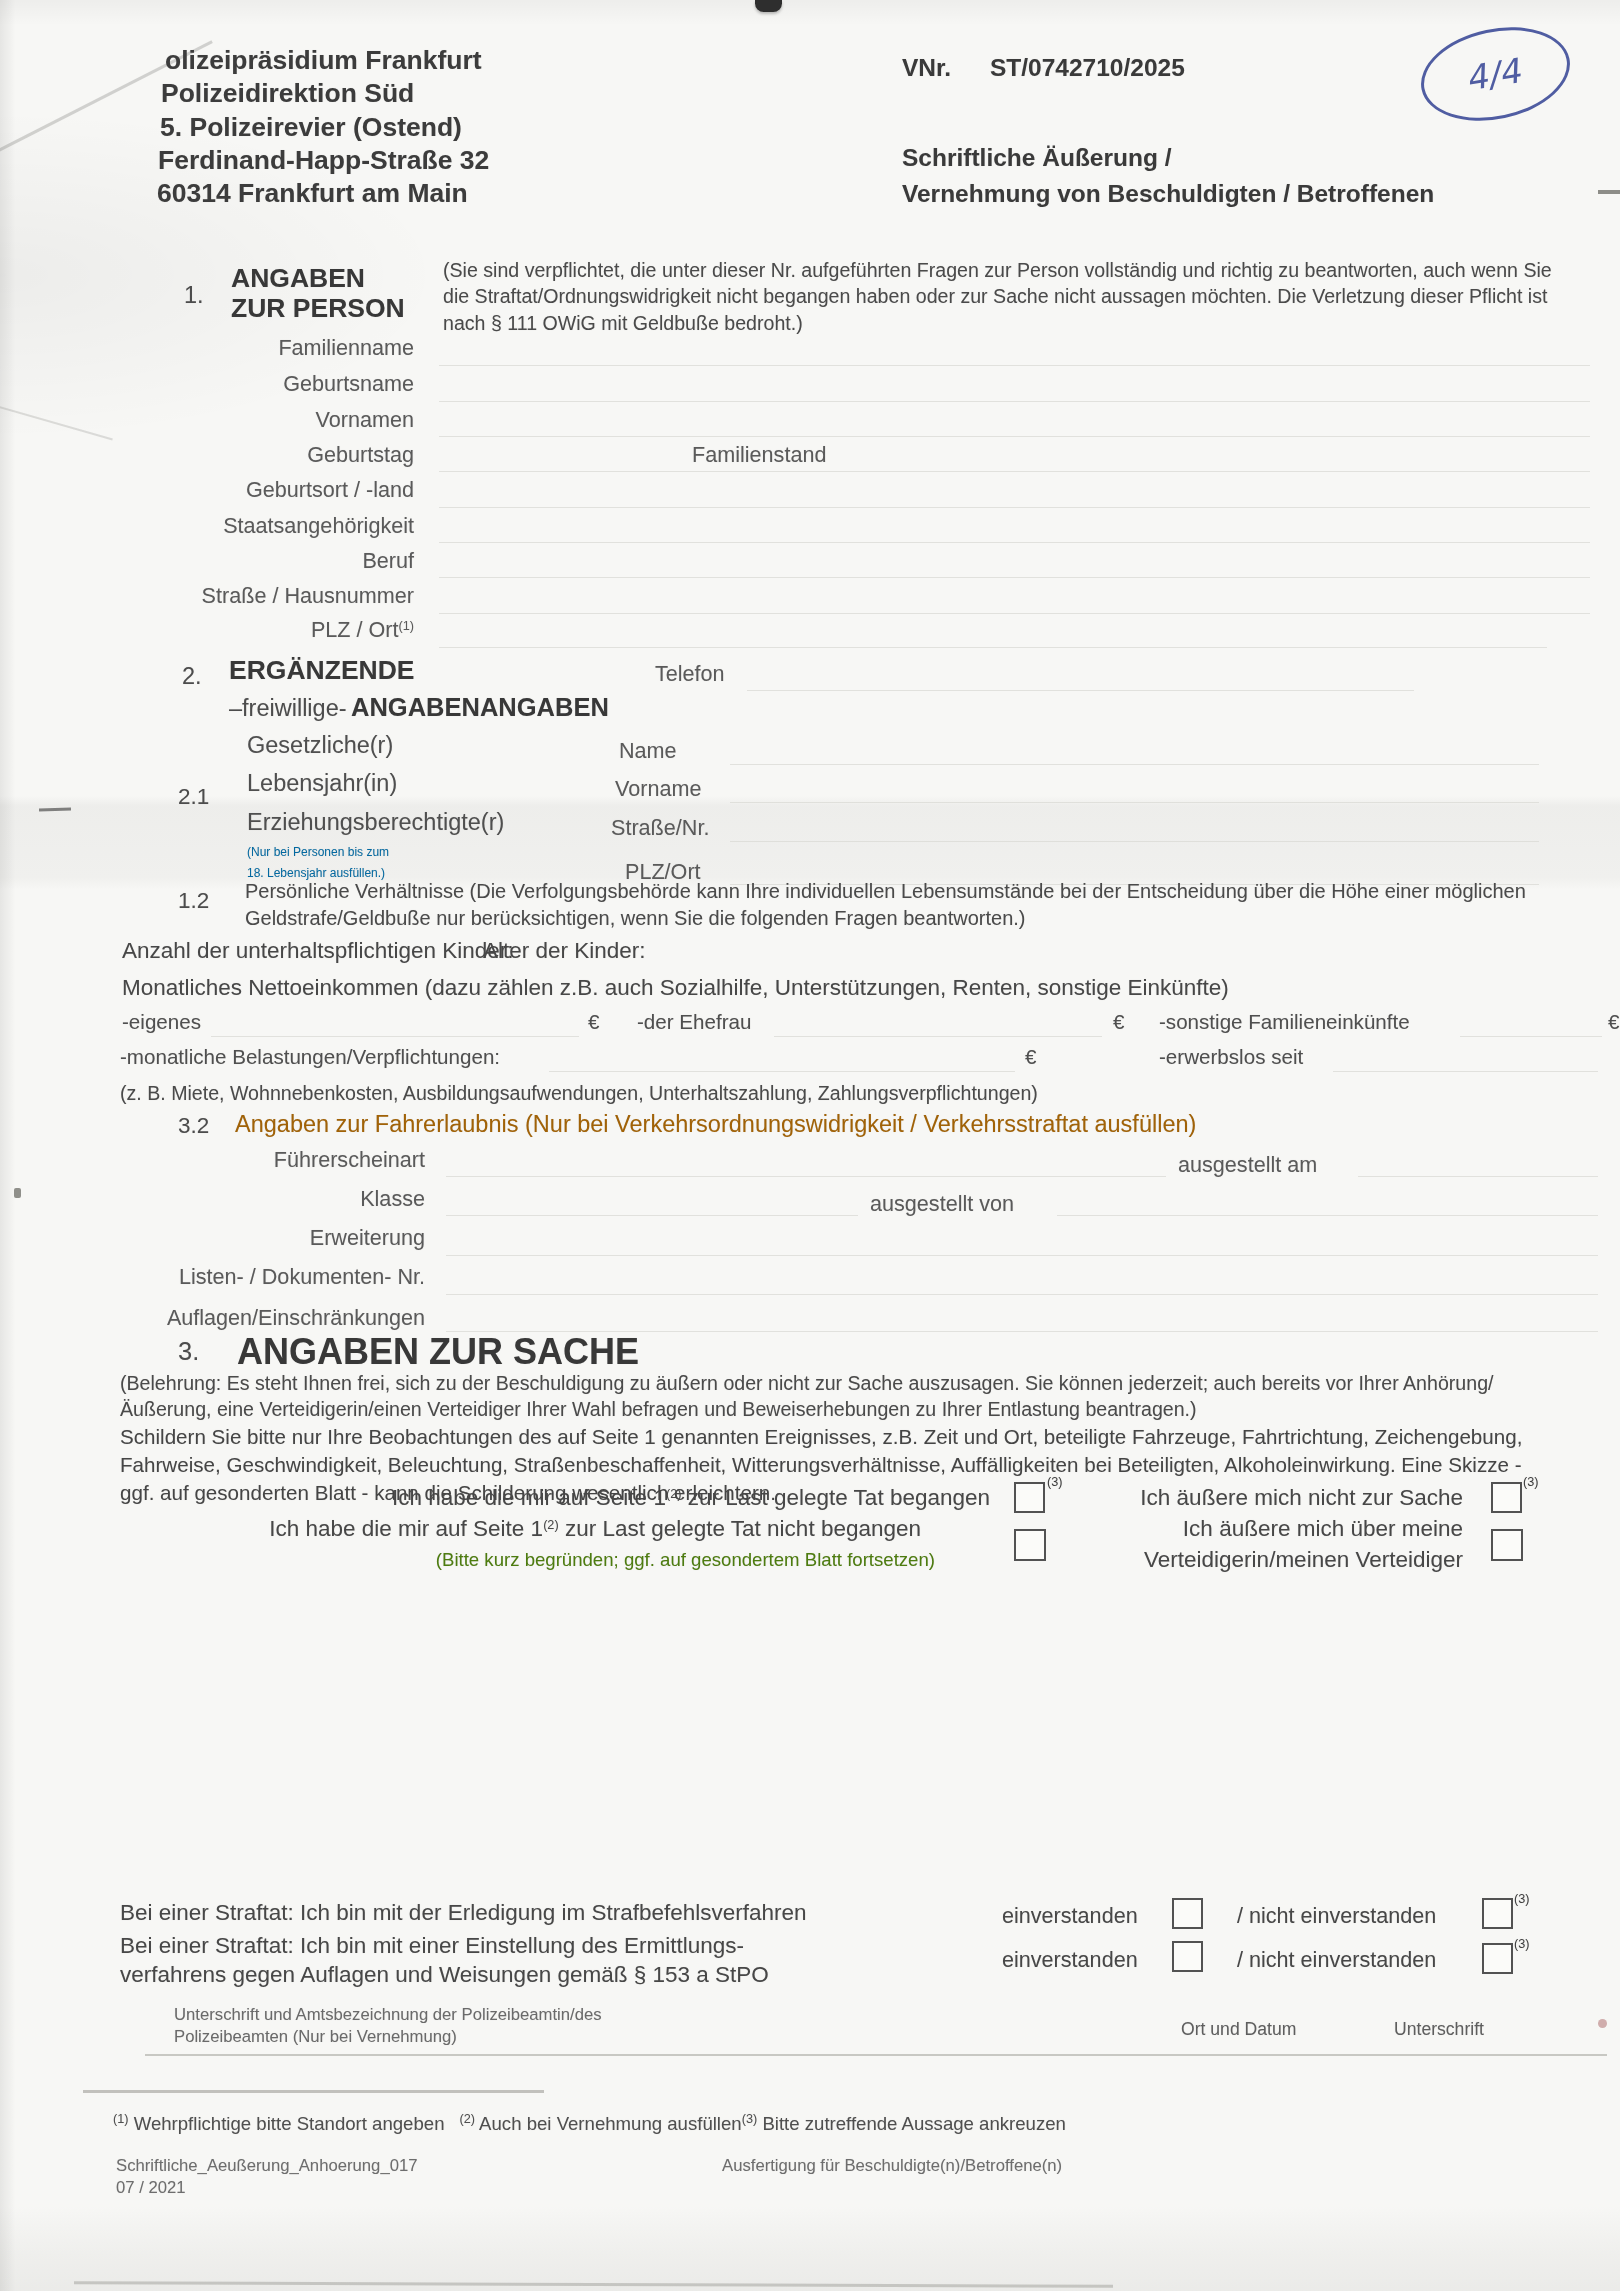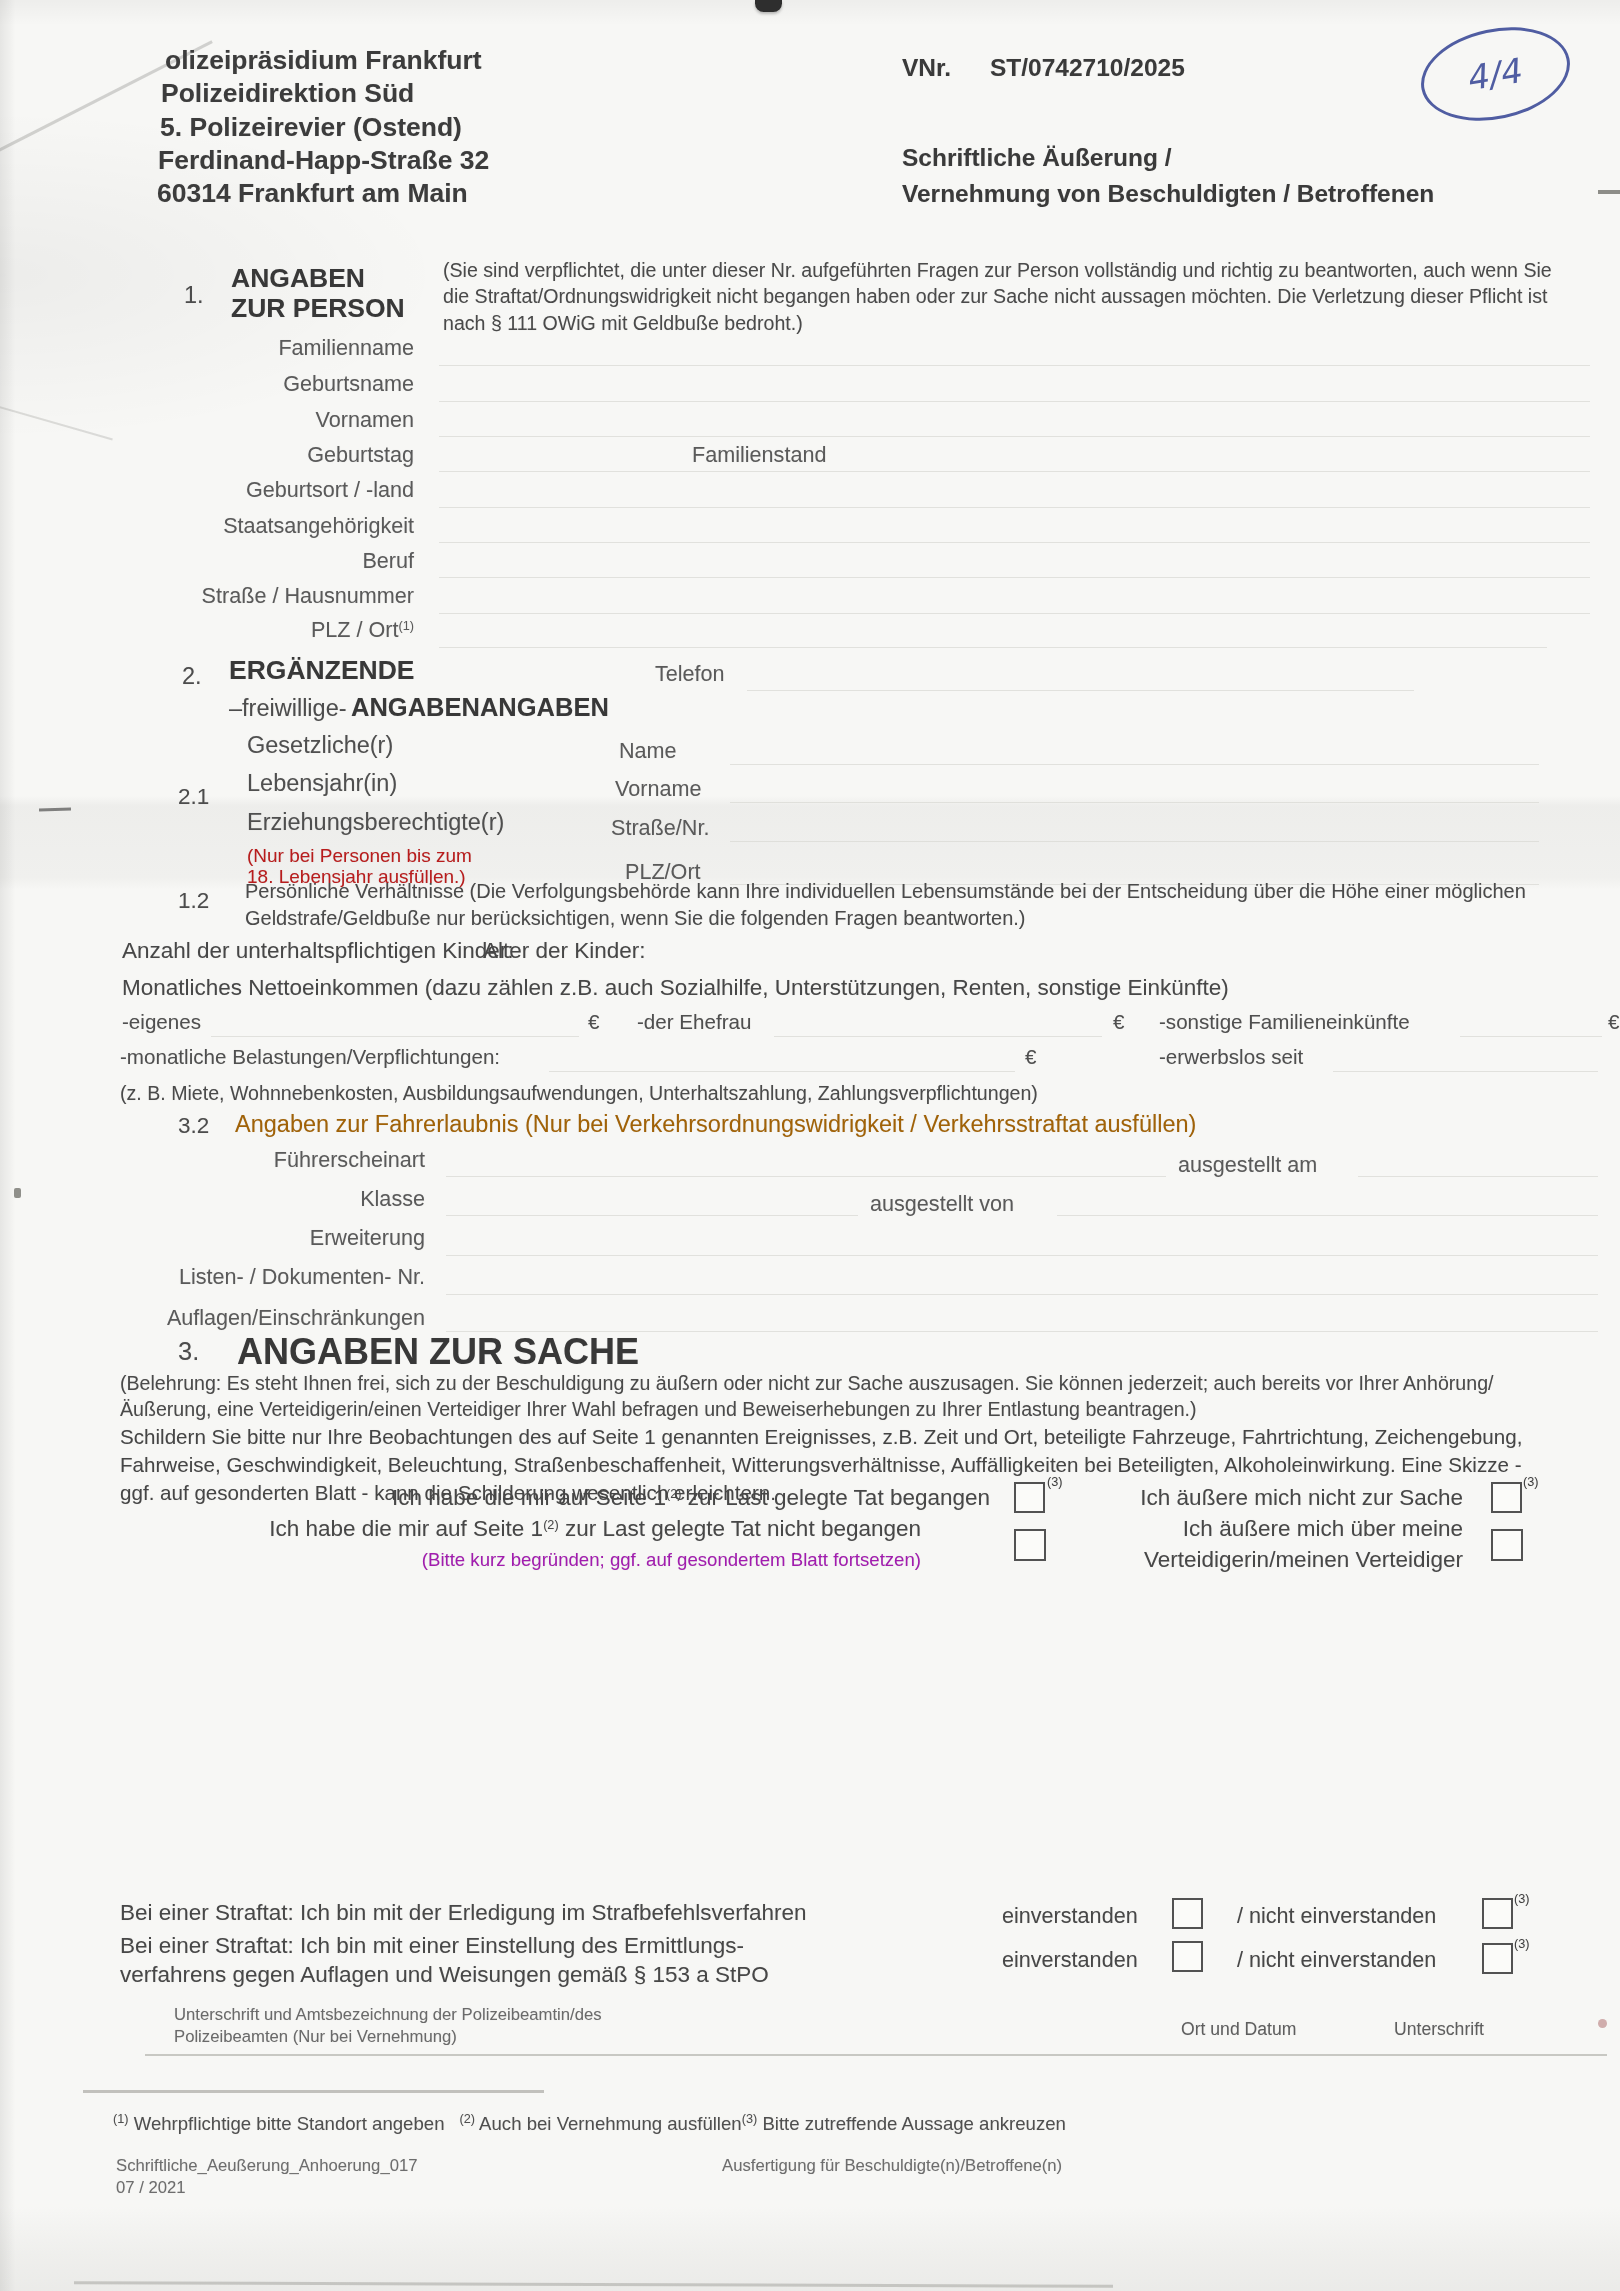--- a/index.html
+++ b/index.html
@@ -15,21 +15,21 @@
          linear-gradient(180deg,transparent 2205px,rgba(110,110,105,.06) 2254px,rgba(110,110,105,.09) 2292px),
          radial-gradient(ellipse 686px 255px at 0% 12%,rgba(0,0,0,.045),transparent 65%)}
   .abs{position:absolute;white-space:nowrap}
   .b{font-weight:normal}
   .hline{font-size:26.5px;font-weight:bold;color:#3c3c3c}
   .h2{font-size:24.5px;font-weight:bold;color:#3a3a3a}
   .sec{font-size:26.5px;font-weight:bold;color:#383838}
   .num{font-size:23.5px;color:#4c4c4c}
   .lbl{font-size:21.6px;color:#5a5a5a}
   .lbl2{font-size:23.5px;color:#4f4f4f}
-  .small{font-size:19px;color:#b91c1c}
+  .small{font-size:12px;color:#0369a1}
   .par{white-space:normal;line-height:1.35;font-size:19.6px;color:#4a4a4a}
   .body23{font-size:22.5px;color:#474747}
   .body21{font-size:20.6px;color:#4f4f4f}
   .ral{text-align:right}
   .line{position:absolute;height:1px;background:#d9d9d4;opacity:.75}
   .cb{position:absolute;width:26.5px;height:26.5px;border:2px solid #525252;background:rgba(255,255,255,.45)}
   .sup{font-size:12.7px;vertical-align:6.9px}
   .stamp{position:absolute;left:1420px;top:29px;width:145px;height:84px;
          border:3.9px solid #42519b;border-radius:50%;transform:rotate(-12deg);
          display:flex;align-items:center;justify-content:center;opacity:.92}
@@ -170,21 +170,21 @@
   <div class="cb" style="left:1014px;top:1482px"></div>
   <div class="abs sup" style="left:1047px;top:1475px">(3)</div>
   <div class="abs body23 ral" style="left:1034px;width:429px;top:1485px">Ich äußere mich nicht zur Sache</div>
   <div class="cb" style="left:1491px;top:1482px"></div>
   <div class="abs sup" style="left:1523px;top:1475px">(3)</div>
 
   <div class="abs body23 ral" style="left:137px;width:784px;top:1516px">
     <span>Ich habe die mir auf Seite 1</span><span class="sup">(2)</span><span> zur Last gelegte Tat </span><span class="b">nicht</span><span> begangen</span>
   </div>
   <div class="cb" style="left:1014px;top:1529px;width:28px;height:28px"></div>
-  <div class="abs ral" style="left:137px;width:784px;top:1549px;font-size:18.6px;color:#a21caf">(Bitte kurz begründen; ggf. auf gesondertem Blatt fortsetzen)</div>
+  <div class="abs ral" style="left:151px;width:784px;top:1549px;font-size:18.6px;color:#4d7c0f">(Bitte kurz begründen; ggf. auf gesondertem Blatt fortsetzen)</div>
 
   <div class="abs body23 ral" style="left:1034px;width:429px;top:1516px">Ich äußere mich über meine</div>
   <div class="abs body23 ral" style="left:1034px;width:429px;top:1547px">Verteidigerin/meinen Verteidiger</div>
   <div class="cb" style="left:1491px;top:1529px;width:28px;height:28px"></div>
 
   <div class="abs body23" style="left:120px;top:1900px">Bei einer Straftat: Ich bin mit der Erledigung im Strafbefehlsverfahren</div>
   <div class="abs body23" style="left:1002px;top:1903px;font-size:21.6px">einverstanden</div>
   <div class="cb" style="left:1172px;top:1898px"></div>
   <div class="abs body23" style="left:1237px;top:1903px;font-size:21.6px">/ nicht einverstanden</div>
   <div class="cb" style="left:1482px;top:1898px"></div>

